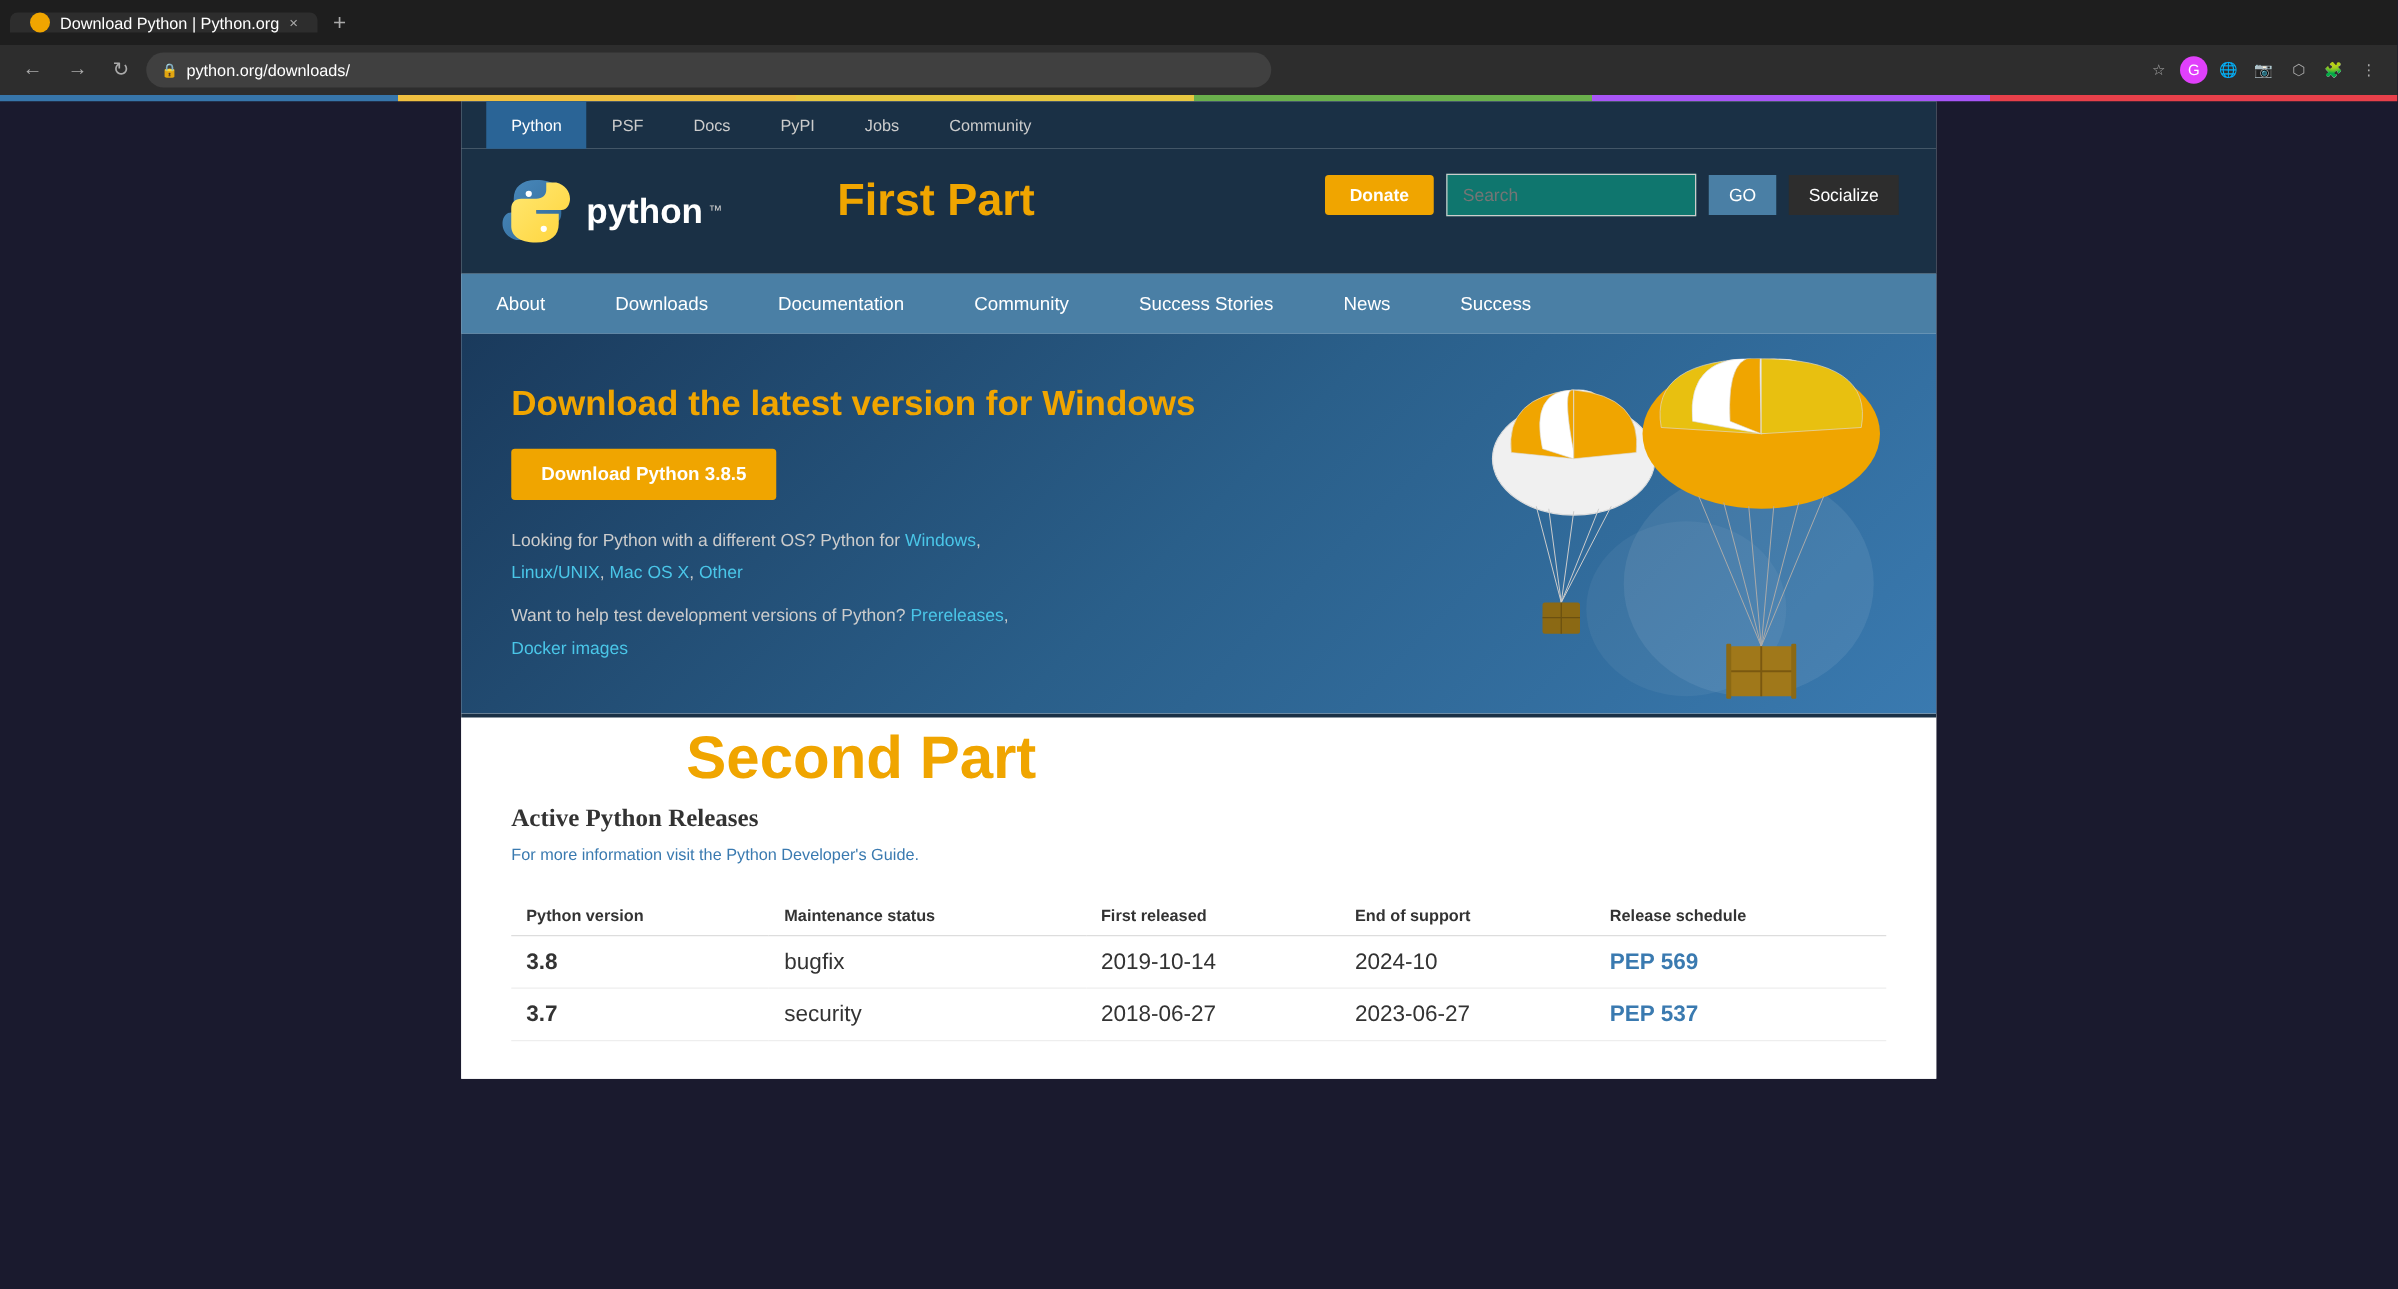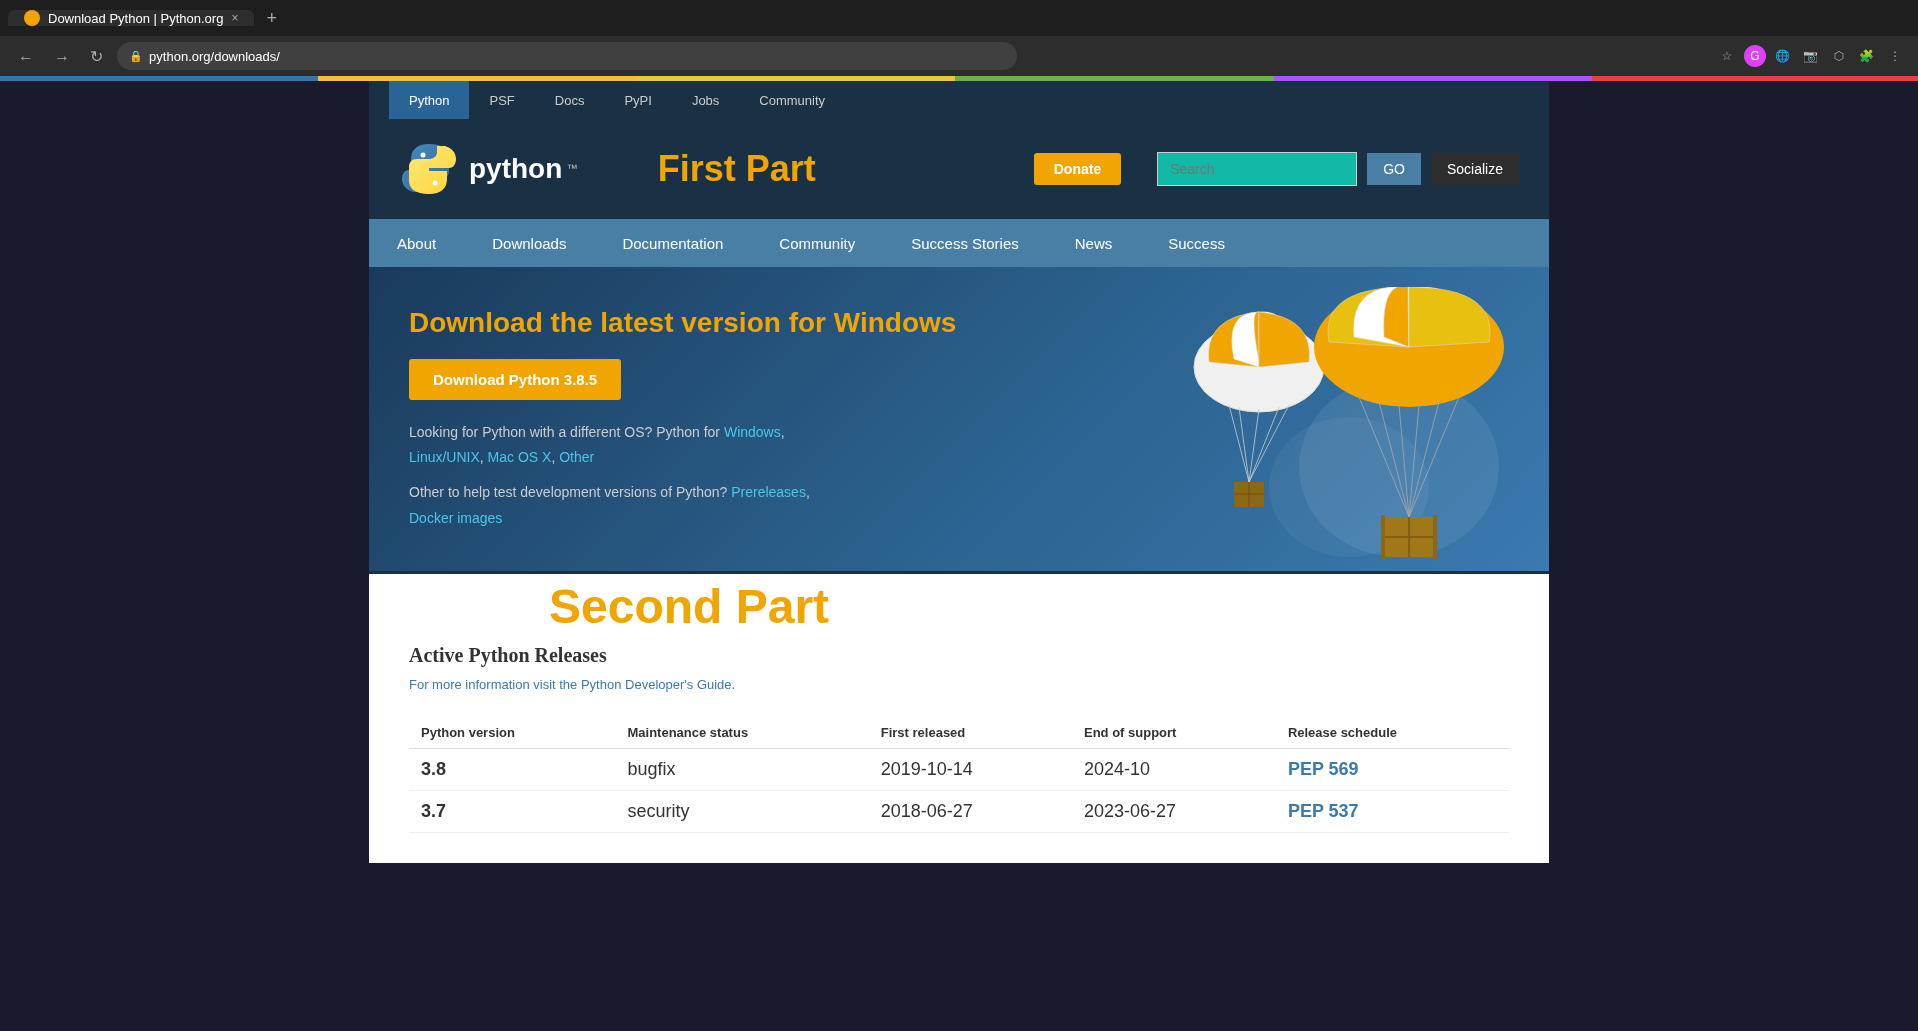--- a/index.html
+++ b/index.html
@@ -137,22 +137,22 @@
     .top-nav-item.active {
       background: #2a6496;
       color: #fff;
     }
 
     
     .site-header {
       background: #1a3045;
       padding: 20px 30px;
       display: flex;
-      align-items: center;
-      gap: 20px;
+      align-items: flex-start;
+      gap: 32px;
     }
     .logo-area {
       display: flex;
       align-items: center;
       gap: 10px;
     }
     .logo-icon {
       width: 60px;
       height: 60px;
     }
@@ -177,22 +177,21 @@
       font-weight: bold;
       border-radius: 3px;
       cursor: pointer;
     }
     .search-input {
       padding: 8px 12px;
       font-size: 14px;
       border: 1px solid #ccc;
       width: 200px;
       outline: none;
-      background: #14b8a6;
-      margin-left: 26px;
+      background: #0f766e;
     }
     .go-btn {
       background: #4a7fa5;
       color: #fff;
       border: none;
       padding: 8px 16px;
       font-size: 14px;
       cursor: pointer;
     }
     .socialize-btn {
@@ -421,21 +420,21 @@
         <p>
           <span>Looking for Python with a different OS? Python for</span>
           <a class="hero-link">Windows</a><span>,</span>
         </p>
         <p>
           <a class="hero-link">Linux/UNIX</a><span>,</span>
           <a class="hero-link">Mac OS X</a><span>,</span>
           <a class="hero-link">Other</a>
         </p>
         <p style="margin-top:10px;">
-          <span>Other to help test development versions of Python?</span>
+          <span>Want to help test development versions of Python?</span>
           <a class="hero-link">Prereleases</a><span>,</span>
         </p>
         <p>
           <a class="hero-link">Docker images</a>
         </p>
       </div>
     </div>
 
     <div class="parachute-area">
       <svg viewBox="0 0 380 320" xmlns="http://www.w3.org/2000/svg" width="380" height="320">

